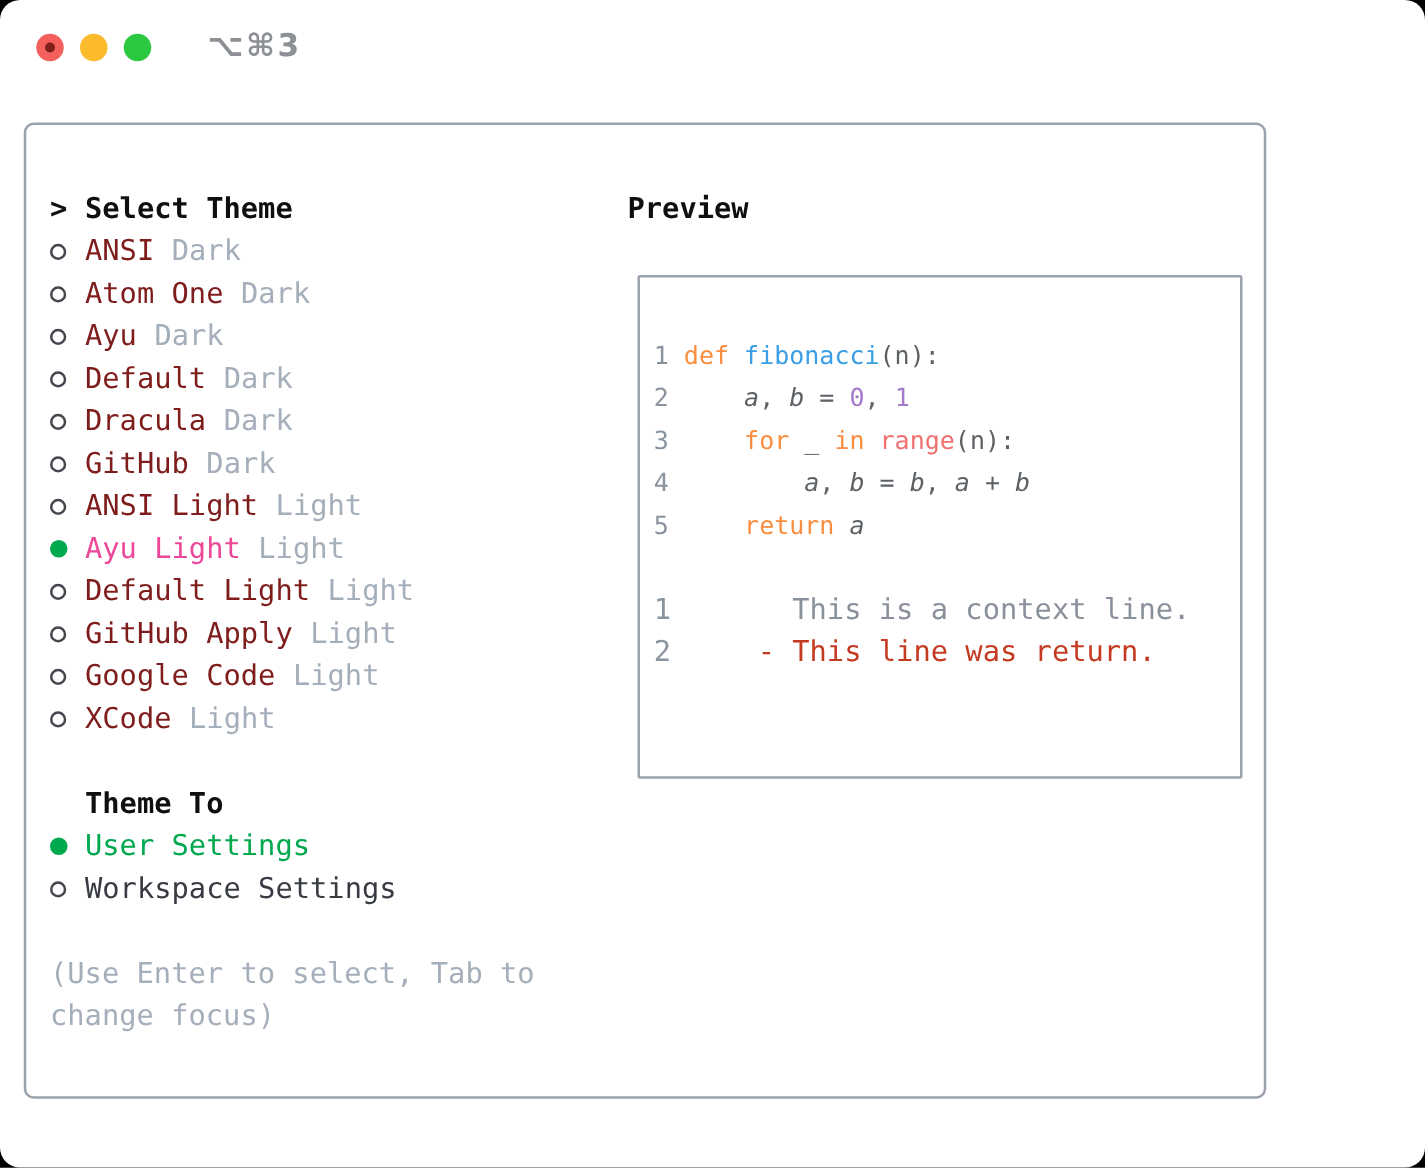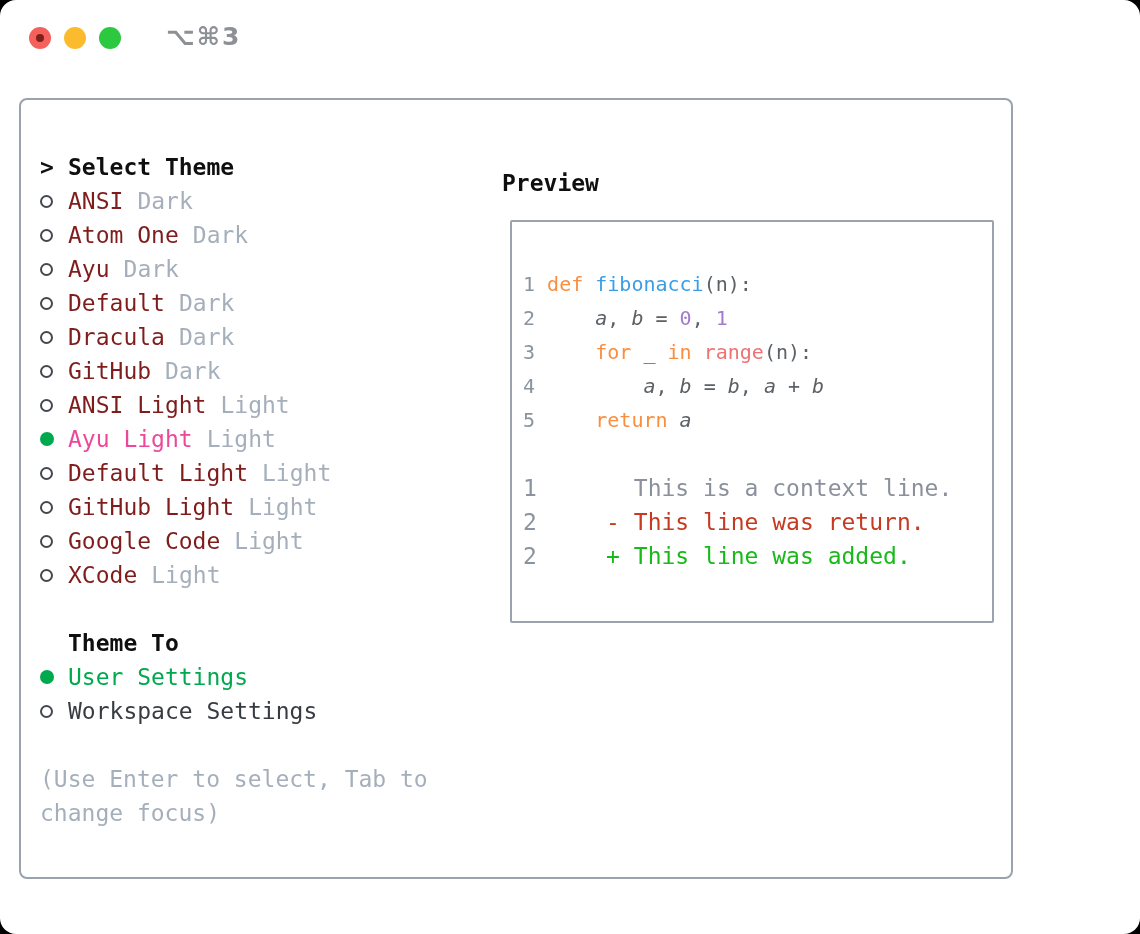--- a/index.html
+++ b/index.html
@@ -32,21 +32,21 @@
   .tname{color:#7f1d1d;white-space:pre;}
   .tname.sel{color:#ec4899;}
   .tvariant{color:#a5afbb;margin-left:14px;white-space:pre;}
   .opt-label{color:#383c42;white-space:pre;}
   .opt-label.sel{color:#00a84e;}
   .spacer{height:34px;}
   .help{margin-top:0;width:420px;line-height:34px;color:#a5afbb;}
 
   
   .preview-heading{position:absolute;left:481px;top:50px;height:34px;line-height:34px;
-                   font-size:23px;font-weight:bold;color:#0f0f0f;margin-top:16px;}
+                   font-size:23px;font-weight:bold;color:#0f0f0f;}
   .preview-box{position:absolute;left:489px;top:120px;width:484px;height:403px;box-sizing:border-box;
                border:2px solid #99a2ad;border-radius:2px;background:#fff;overflow:hidden;text-decoration:underline;}
   .code-block{position:absolute;left:11px;top:45px;font-size:20px;}
   .cline{height:34px;line-height:34px;white-space:pre;}
   .diff-block{position:absolute;left:11px;top:249px;font-size:23px;}
   .dline{height:34px;line-height:34px;white-space:pre;}
 
   .tok-num{color:#8a949f;}
   .tok-fg{color:#5c6166;}
   .tok-kw{color:#fa8d3e;}
@@ -143,21 +143,21 @@
             <span class="gutter">
               <span class="radio"></span>
             </span>
             <span class="tname">Default Light</span>
             <span class="tvariant">Light</span>
           </div>
           <div class="row">
             <span class="gutter">
               <span class="radio"></span>
             </span>
-            <span class="tname">GitHub Light</span>
+            <span class="tname">GitHub Apply</span>
             <span class="tvariant">Light</span>
           </div>
           <div class="row">
             <span class="gutter">
               <span class="radio"></span>
             </span>
             <span class="tname">Google Code</span>
             <span class="tvariant">Light</span>
           </div>
           <div class="row">
@@ -202,18 +202,17 @@
       <div class="code-block">
           <div class="cline"><span class="tok-num">1</span><span class="tok-fg"> </span><span class="tok-kw">def </span><span class="tok-fn">fibonacci</span><span class="tok-fg">(n):</span></div>
           <div class="cline"><span class="tok-num">2</span><span class="tok-fg">     </span><span class="tok-var">a</span><span class="tok-fg">, </span><span class="tok-var">b</span><span class="tok-fg"> = </span><span class="tok-numlit">0</span><span class="tok-fg">, </span><span class="tok-numlit">1</span></div>
           <div class="cline"><span class="tok-num">3</span><span class="tok-fg">     </span><span class="tok-kw">for</span><span class="tok-fg"> _ </span><span class="tok-kw">in</span><span class="tok-fg"> </span><span class="tok-special">range</span><span class="tok-fg">(n):</span></div>
           <div class="cline"><span class="tok-num">4</span><span class="tok-fg">         </span><span class="tok-var">a</span><span class="tok-fg">, </span><span class="tok-var">b</span><span class="tok-fg"> = </span><span class="tok-var">b</span><span class="tok-fg">, </span><span class="tok-var">a</span><span class="tok-fg"> + </span><span class="tok-var">b</span></div>
           <div class="cline"><span class="tok-num">5</span><span class="tok-fg">     </span><span class="tok-kw">return</span><span class="tok-fg"> </span><span class="tok-var">a</span></div>
         </div>
       <div class="diff-block">
           <div class="dline"><span class="tok-num">1</span><span class="tok-fg">       </span><span class="tok-ctx">This is a context line.</span></div>
           <div class="dline"><span class="tok-num">2</span><span class="tok-fg">     </span><span class="tok-removed">- This line was return.</span></div>
-          <div class="dline"><span class="tok-num">2</span><span class="tok-fg">     </span><span class="tok-added">+ This line was added.</span></div>
         </div>
     </div>
 
   </div>
 </div>
 
 </body></html>

